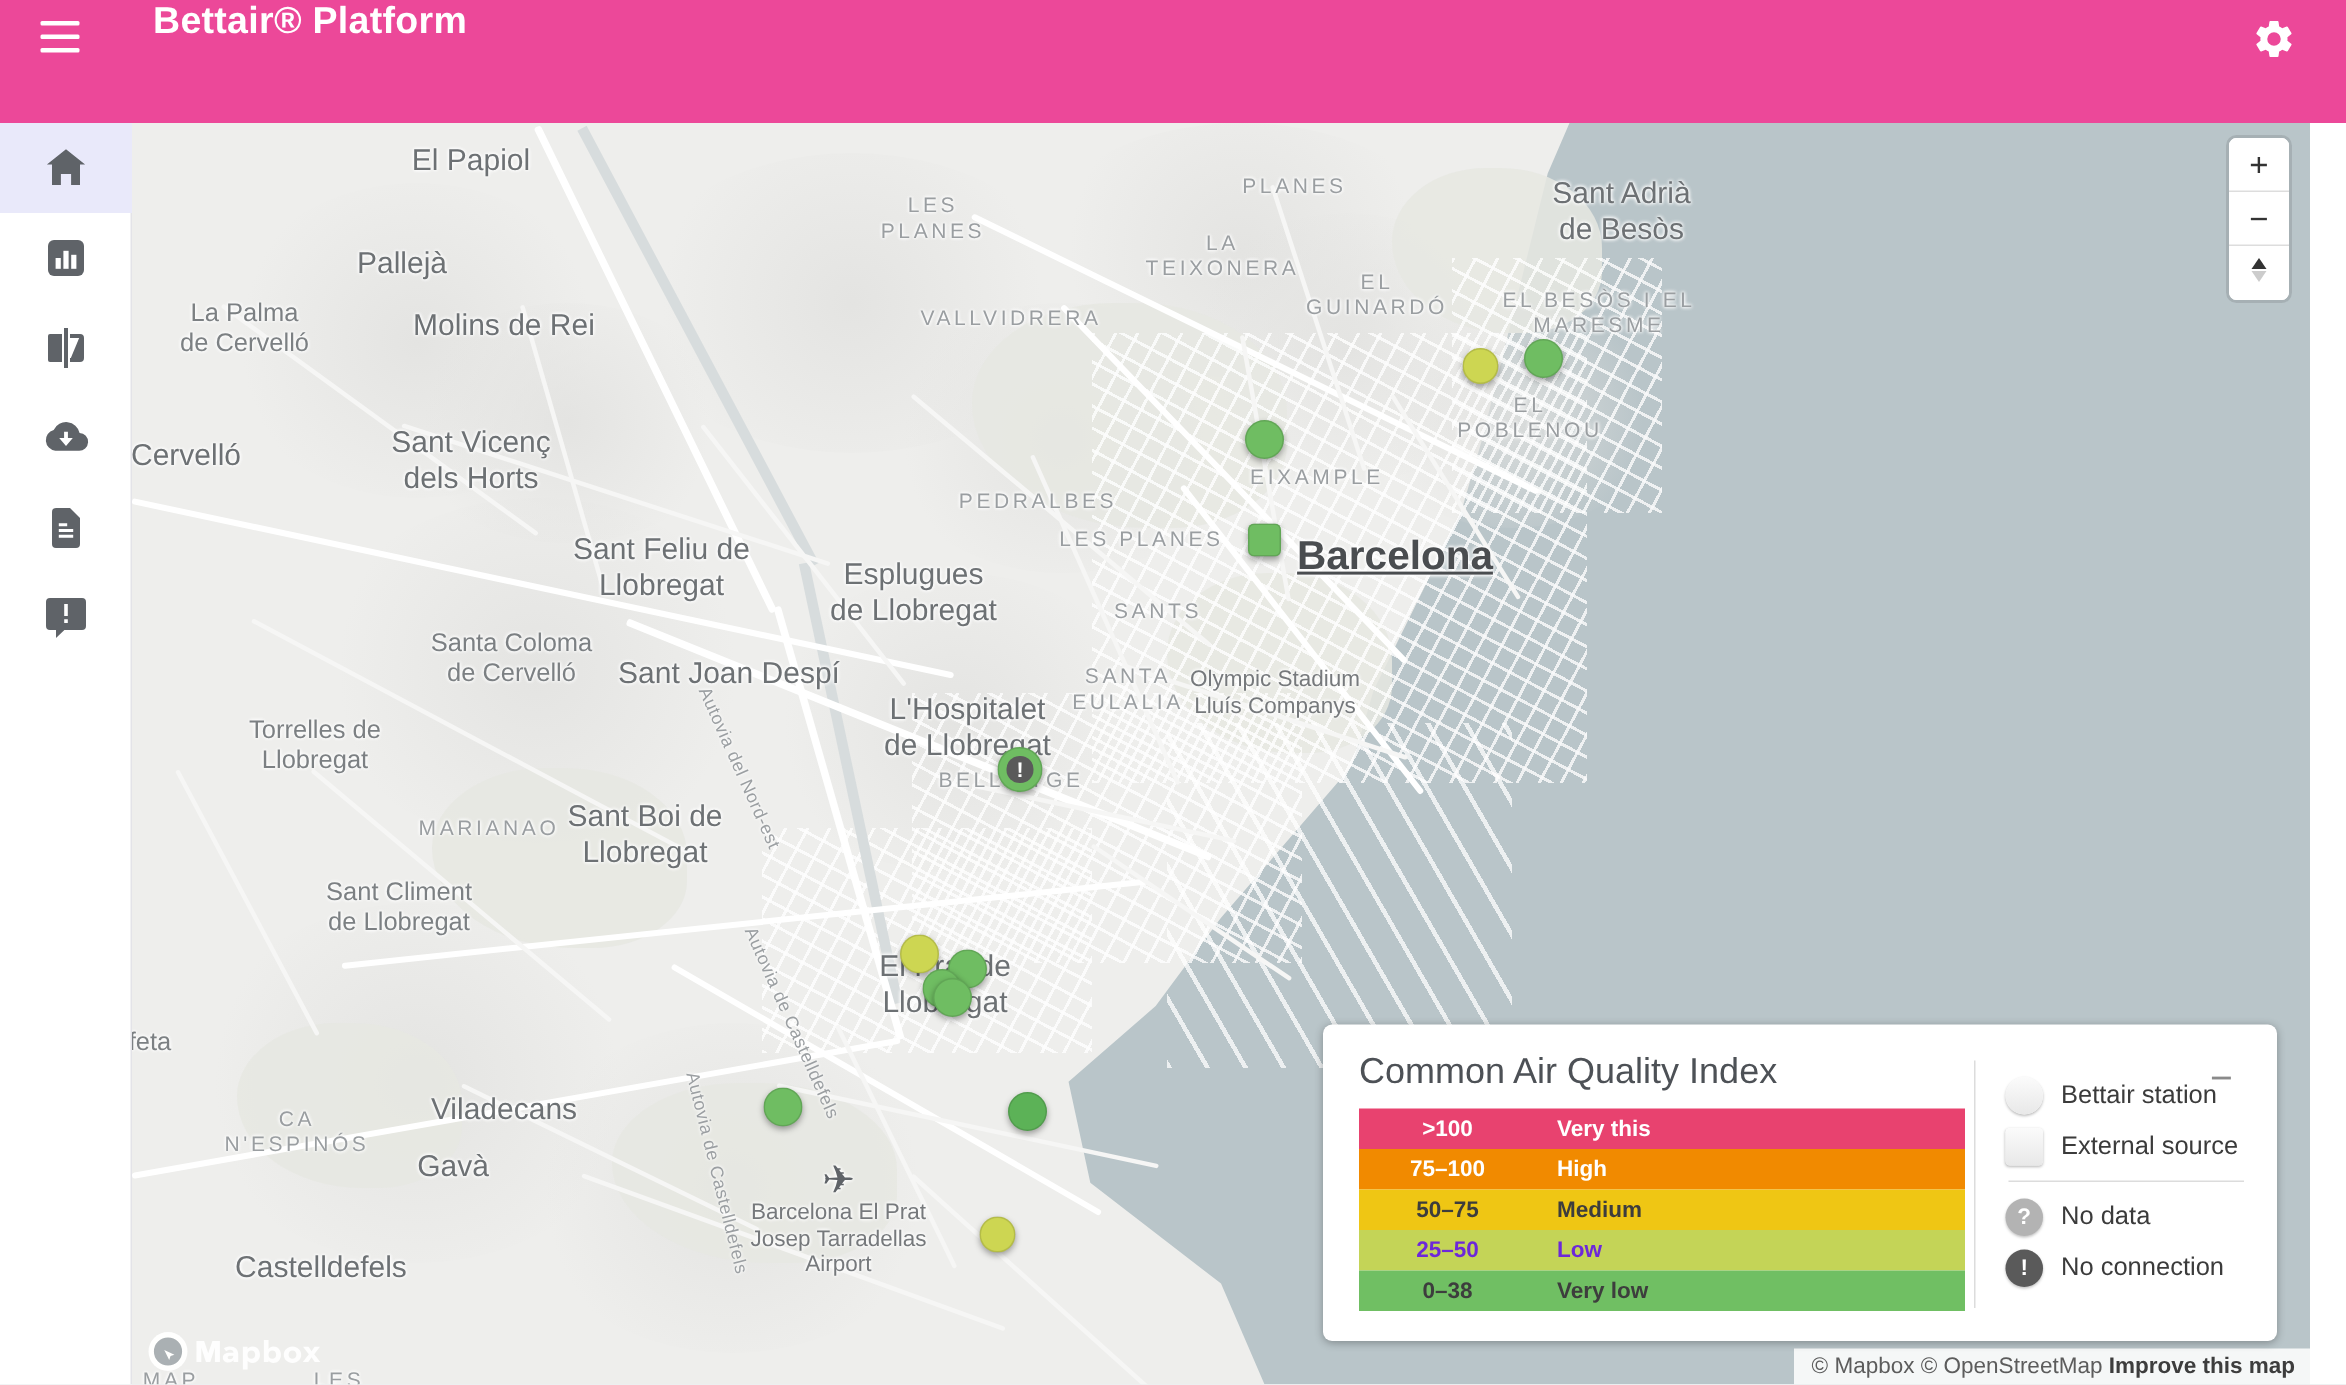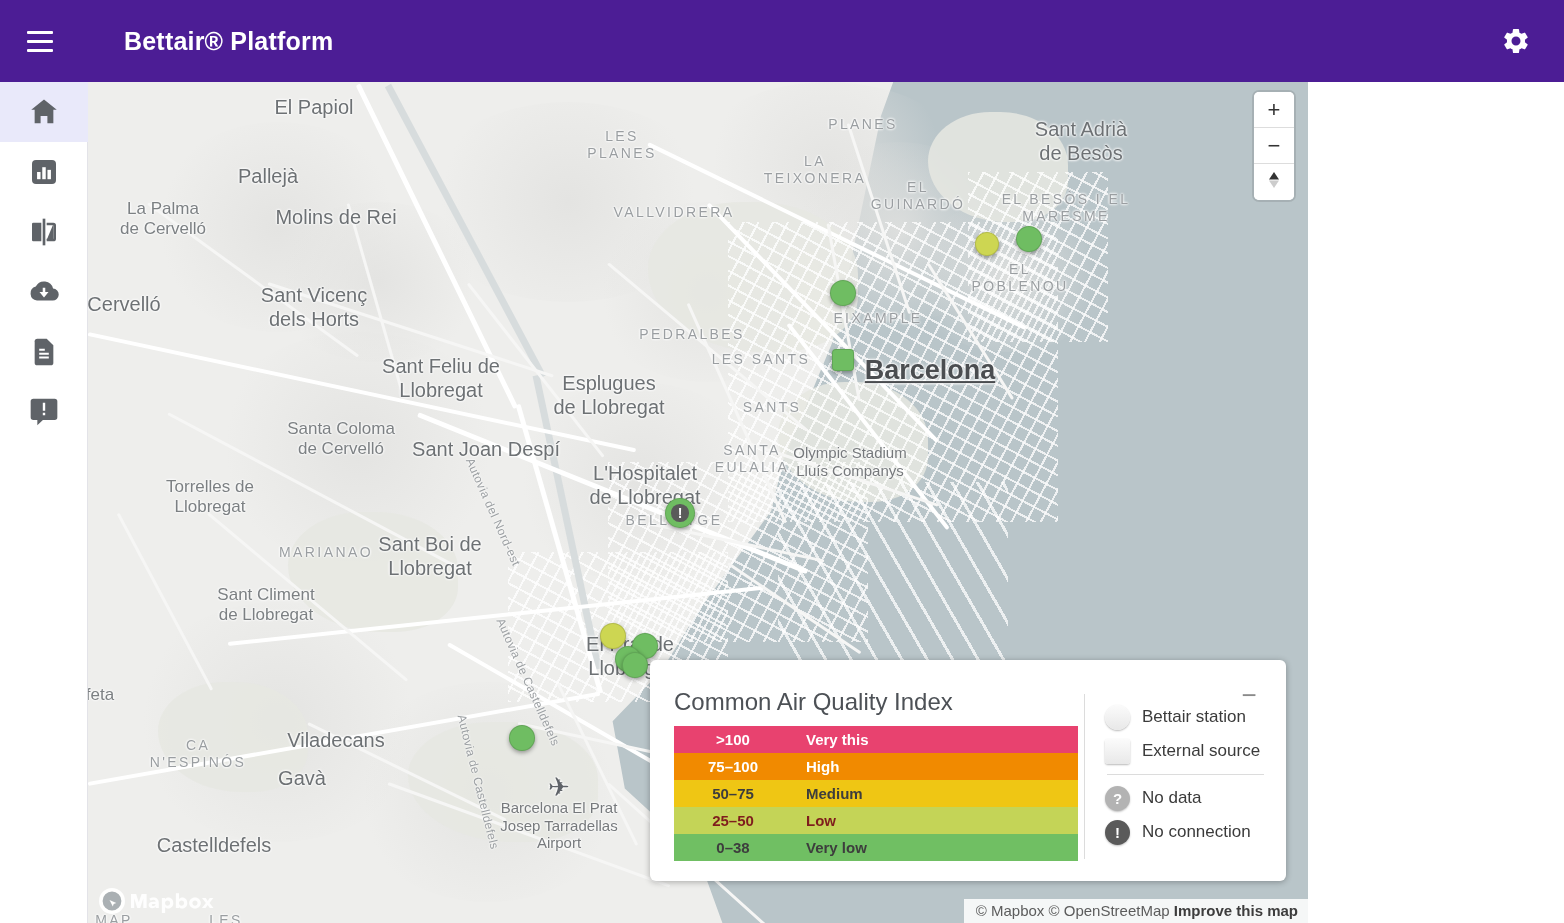--- a/index.html
+++ b/index.html
@@ -9,24 +9,23 @@
     overflow: hidden;
     font-family: "Liberation Sans", sans-serif;
     background: #ffffff;
   }
   #app { position: relative; width: 1564px; height: 923px; }
 
   
   .appbar {
     position: absolute; top: 0; left: 0;
     width: 1564px; height: 82px;
-    background: #4c1d95;
-    display: flex; align-items: center;
+    background: #ec4899;
+    display: flex; 
     z-index: 50;
-    gap: 22px;
   }
   .hamburger {
     width: 48px; height: 48px; margin-left: 16px;
     display: flex; flex-direction: column; justify-content: center;
     align-items: center; gap: 6px; cursor: pointer; border-radius: 4px;
   }
   .hamburger span { display: block; width: 26px; height: 3px; background: #fff; border-radius: 1px; }
   .app-title {
     color: #ffffff; font-size: 25px; font-weight: bold;
     margin-left: 38px; letter-spacing: 0.2px; white-space: nowrap;
@@ -50,21 +49,21 @@
     width: 88px; height: 60px;
     display: flex; align-items: center; justify-content: center;
     cursor: pointer;
   }
   .rail-item.active { background: #e9e9fa; }
   .rail-item svg { display: block; }
 
   
   .map {
     position: absolute; top: 82px; left: 88px;
-    width: 1220px; height: 841px;
+    width: 1452px; height: 841px;
     overflow: hidden;
     background: #ebebeb;
   }
   .map-canvas { position: absolute; inset: 0; }
 
   
   .land { position: absolute; inset: 0; background: #eeeeec; }
   .sea {
     position: absolute; top: 0; left: 0; width: 100%; height: 100%;
     background: #b9c5c9;
@@ -161,25 +160,25 @@
     background: rgba(255,255,255,.85);
     font-size: 15px; color: #5c5c5c;
     padding: 3px 10px 4px 12px;
     z-index: 30; white-space: nowrap;
   }
   .attrib a { color: #5c5c5c; text-decoration: none; cursor: pointer; }
   .attrib .improve { font-weight: bold; color: #3d3d3d; }
 
   
   .legend {
-    position: absolute; right: 22px; bottom: 42px;
+    position: absolute; right: 22px; bottom: 29px;
     width: 636px; background: #ffffff;
     border-radius: 6px;
     box-shadow: 0 1px 6px rgba(0,0,0,.3);
-    padding: 28px 22px 20px 24px;
+    padding: 18px 22px 20px 24px;
     display: flex; z-index: 35;
   }
   .legend-left { width: 404px; }
   .legend-title {
     font-size: 24px; color: #4d5156; font-weight: normal;
     margin-bottom: 10px;
   }
   .scale-row {
     display: flex; align-items: center;
     height: 27px; font-size: 15px; font-weight: bold;
@@ -399,21 +398,21 @@
             <div>POBLENOU</div>
           </div>
           <div class="lbl hood" style="left: 790px; top: 236px;">
             <div>EIXAMPLE</div>
           </div>
           <div class="lbl town" style="left: 353px; top: 297px;">
             <div>Sant Feliu de</div>
             <div>Llobregat</div>
           </div>
           <div class="lbl hood" style="left: 673px; top: 277px;">
-            <div>LES SANTS</div>
+            <div>LES PLANES</div>
           </div>
           <div class="lbl city" style="left: 842px; top: 289px; text-decoration: underline;">
             <div>Barcelona</div>
           </div>
           <div class="lbl town" style="left: 521px; top: 314px;">
             <div>Esplugues</div>
             <div>de Llobregat</div>
           </div>
           <div class="lbl hood" style="left: 684px; top: 325px;">
             <div>SANTS</div>
@@ -559,21 +558,21 @@
               <div class="scale-label">Very this</div>
             </div>
             <div class="scale-row" style="background: rgb(241, 138, 0); color: rgb(255, 255, 255);">
               <div class="scale-range">75–100</div>
               <div class="scale-label">High</div>
             </div>
             <div class="scale-row" style="background: rgb(239, 198, 20); color: rgb(61, 61, 61);">
               <div class="scale-range">50–75</div>
               <div class="scale-label">Medium</div>
             </div>
-            <div class="scale-row" style="background: rgb(196, 212, 87); color: #7f1d1d;">
+            <div class="scale-row" style="background: rgb(196, 212, 87); color: #6d28d9;">
               <div class="scale-range">25–50</div>
               <div class="scale-label">Low</div>
             </div>
             <div class="scale-row" style="background: rgb(112, 191, 99); color: rgb(61, 61, 61);">
               <div class="scale-range">0–38</div>
               <div class="scale-label">Very low</div>
             </div>
           </div>
       </div>
       <div class="legend-divider"></div>

